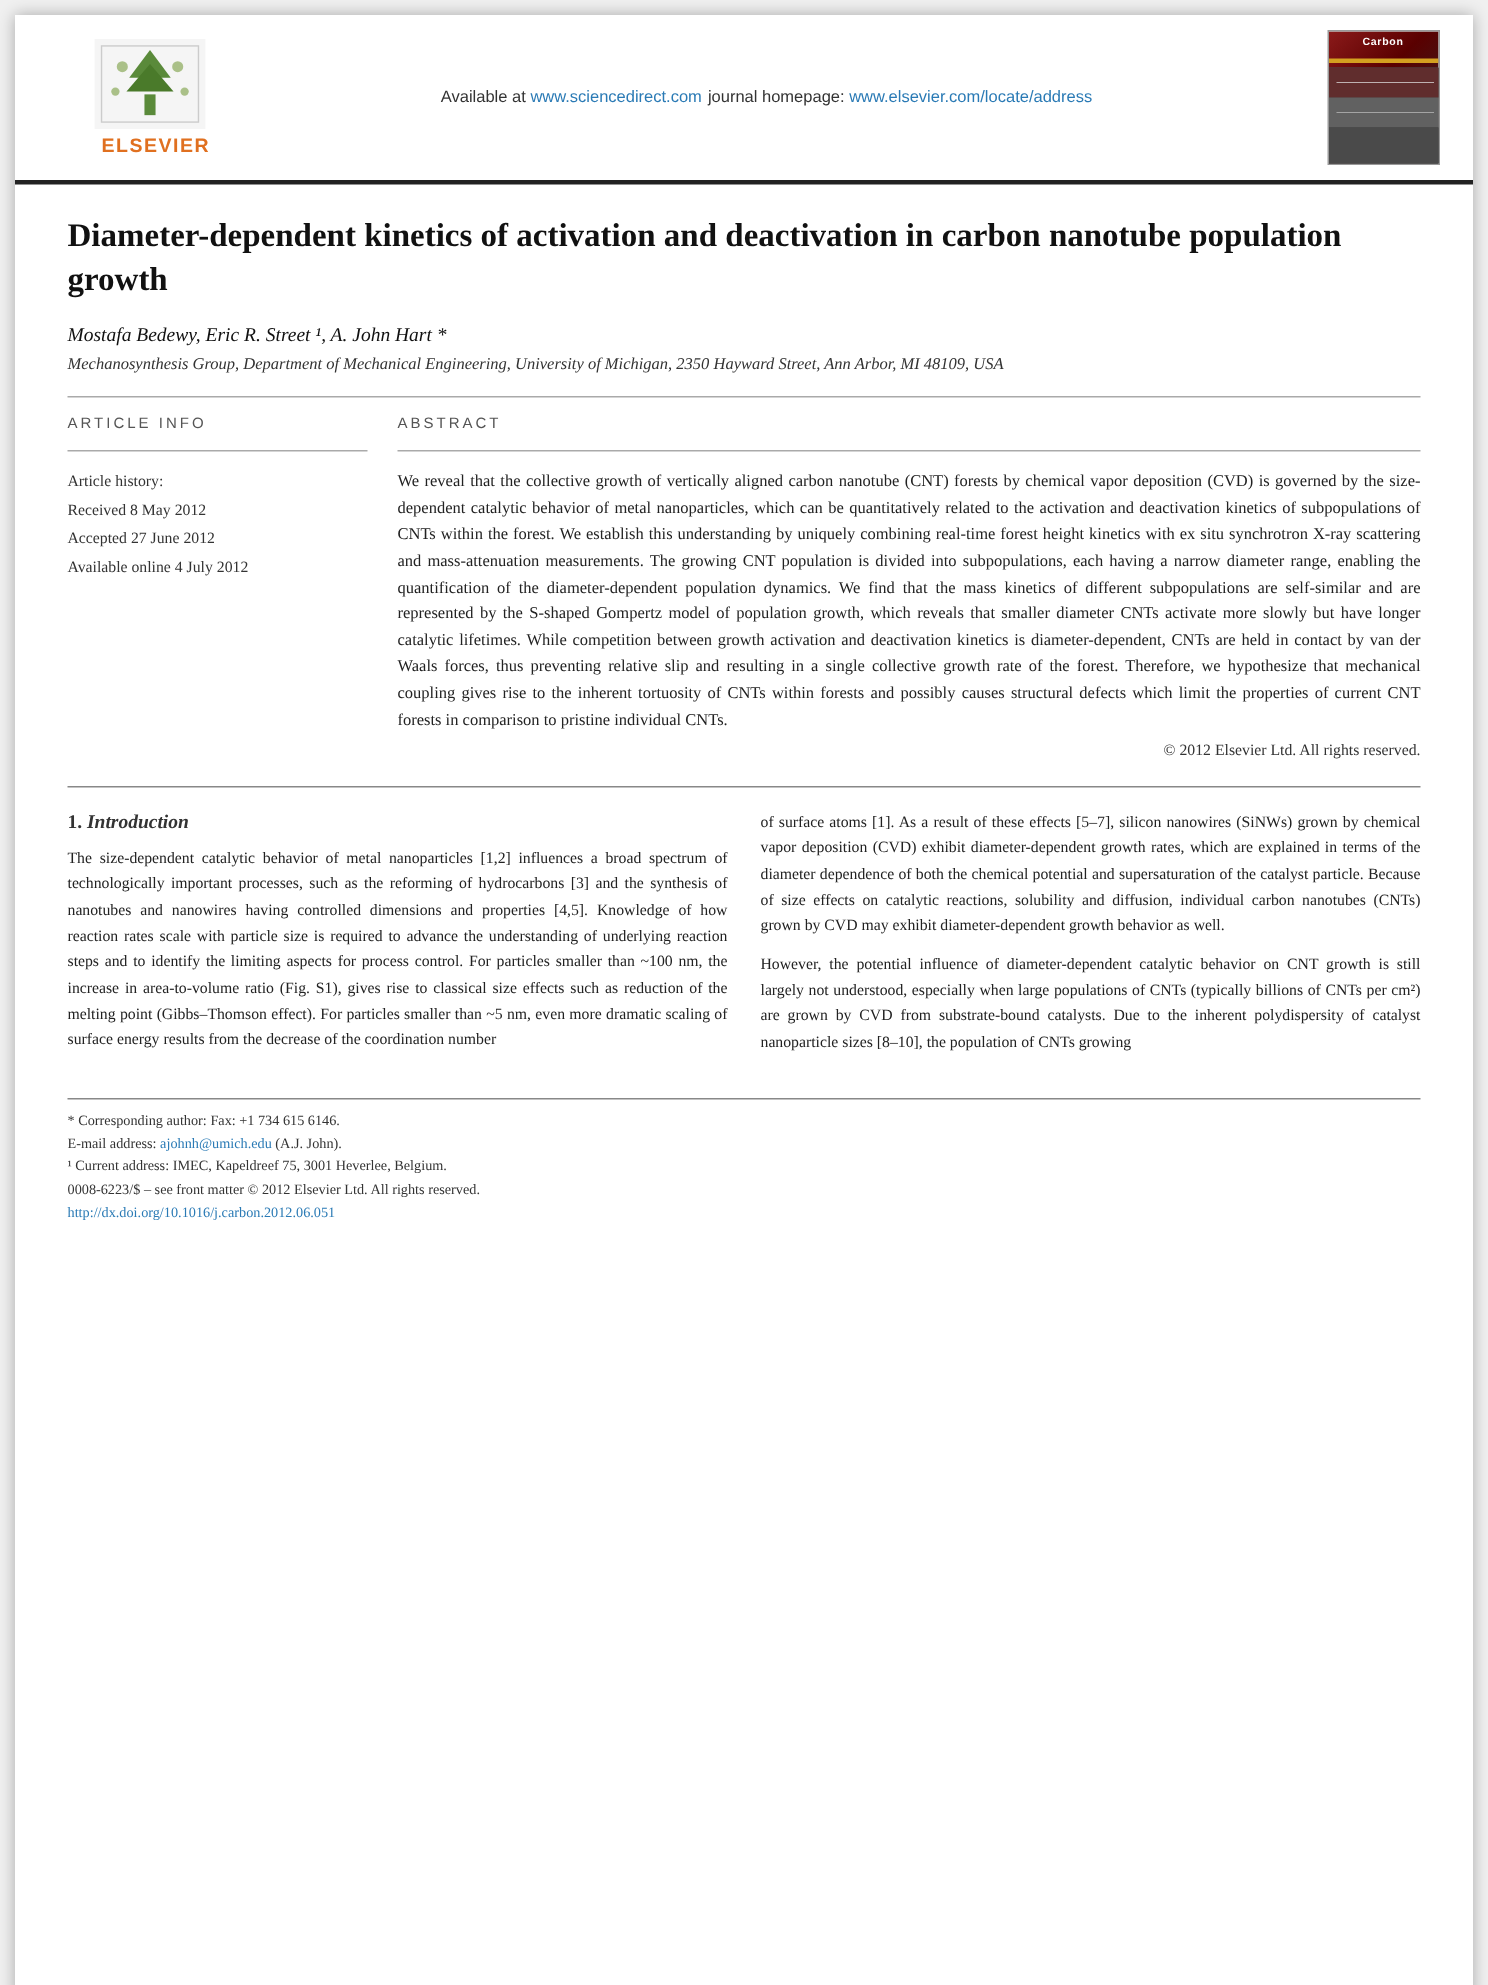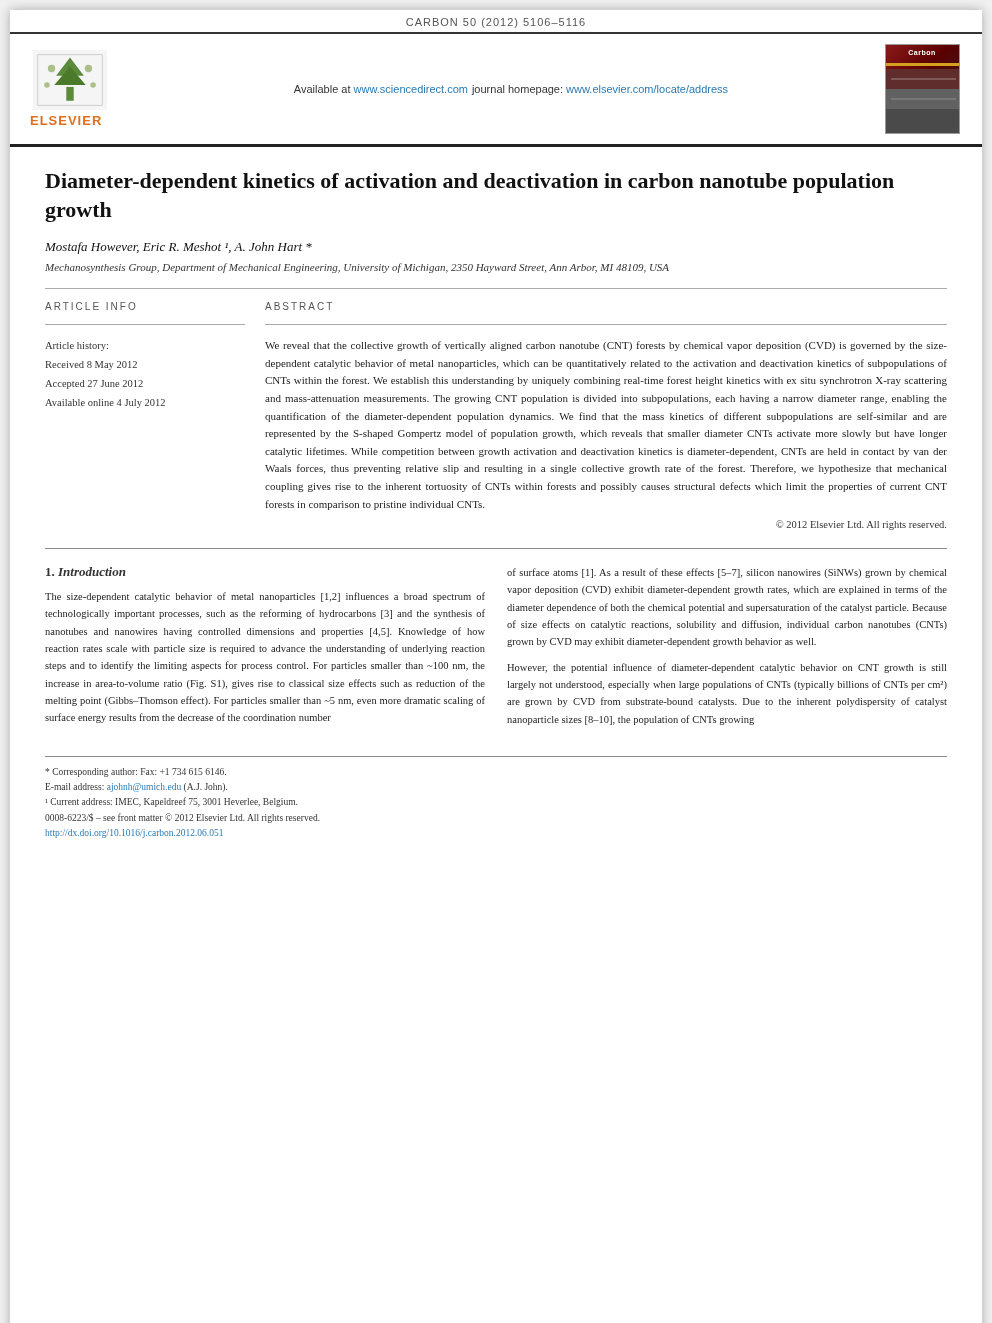--- a/index.html
+++ b/index.html
@@ -29,21 +29,21 @@
     .header-section {
       display: flex;
       align-items: stretch;
       padding: 10px 20px;
       gap: 10px;
       border-bottom: 3px solid #222;
     }
     .elsevier-logo {
       display: flex;
       flex-direction: column;
-      align-items: flex-start;
+      align-items: flex-end;
       justify-content: center;
       width: 110px;
       flex-shrink: 0;
     }
     .logo-tree {
       width: 80px;
       height: 60px;
     }
     .elsevier-text {
       font-size: 13px;
@@ -244,23 +244,20 @@
     }
     .footnote-text a, .link {
       color: #2a7ab5;
     }
   </style>
 </head>
 <body>
 
 <div class="page">
 
-  <div class="journal-top-bar">
-    <span>CARBON 50 (2012) 5106–5116</span>
-  </div>
 
   <div class="header-section">
     <div class="elsevier-logo">
       <svg class="logo-tree" viewBox="0 0 80 65">
 
         <rect x="0" y="0" width="80" height="65" fill="#f5f5f5"></rect>
 
         <rect x="5" y="5" width="70" height="55" fill="none" stroke="#ccc" stroke-width="1"></rect>
 
         <rect x="36" y="40" width="8" height="15" fill="#5a8a3a"></rect>
@@ -301,21 +298,21 @@
           </svg>
         </div>
       </div>
     </div>
   </div>
 
   <div class="main-content">
 
     <div class="article-title">Diameter-dependent kinetics of activation and deactivation in carbon nanotube population growth</div>
 
-    <div class="authors">Mostafa However, Eric R. Meshot ¹, A. John Hart *</div>
+    <div class="authors">Mostafa Bedewy, Eric R. Street ¹, A. John Hart *</div>
 
     <div class="affiliation">Mechanosynthesis Group, Department of Mechanical Engineering, University of Michigan, 2350 Hayward Street, Ann Arbor, MI 48109, USA</div>
 
     <hr class="divider-thin">
 
     <div class="two-col">
       <div class="left-col">
         <div class="section-label">ARTICLE INFO</div>
         <hr class="divider-thin">
         <div class="article-history">

